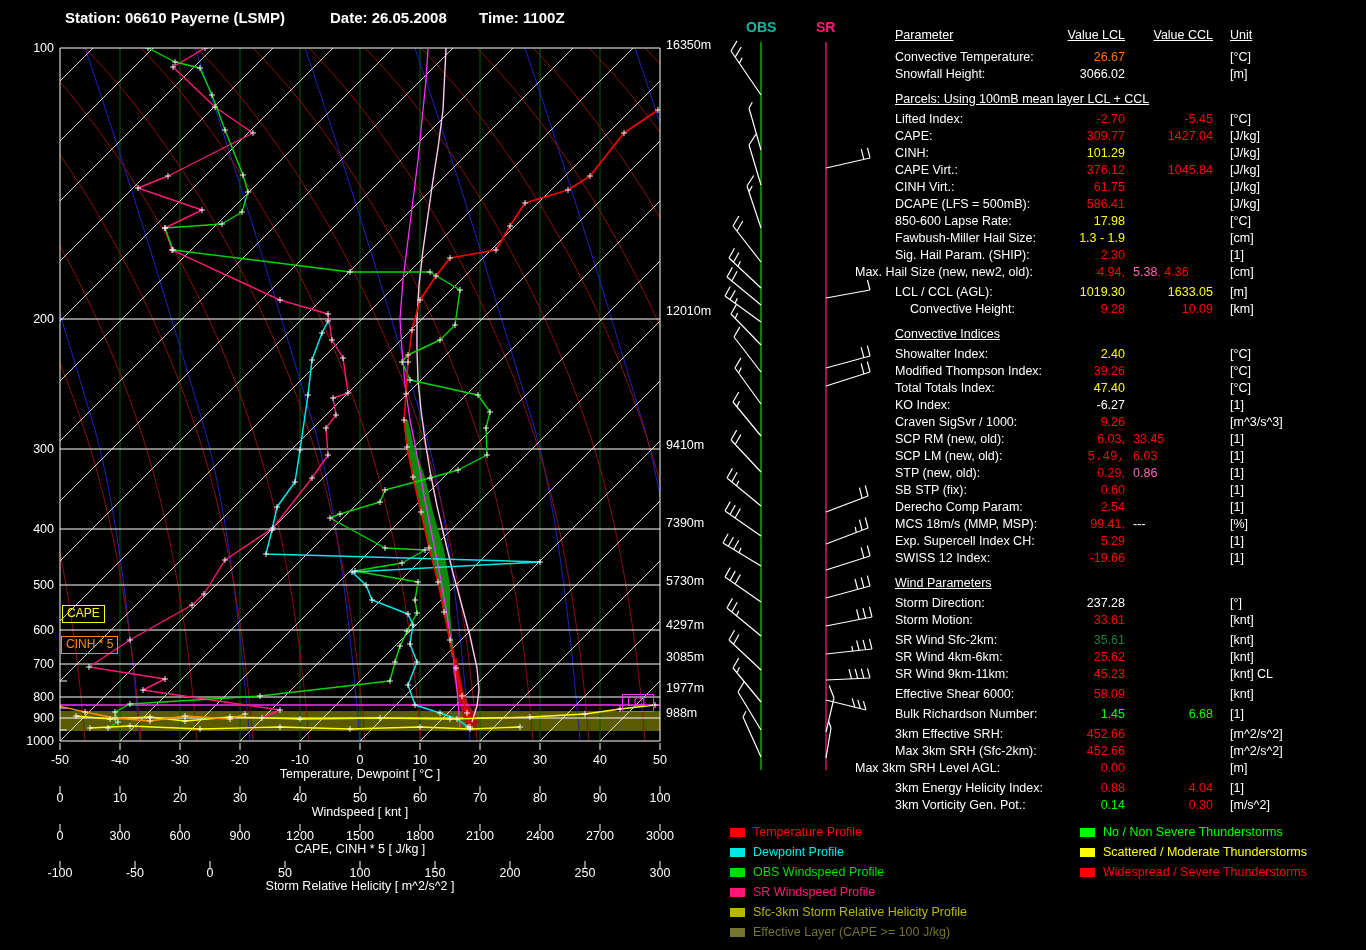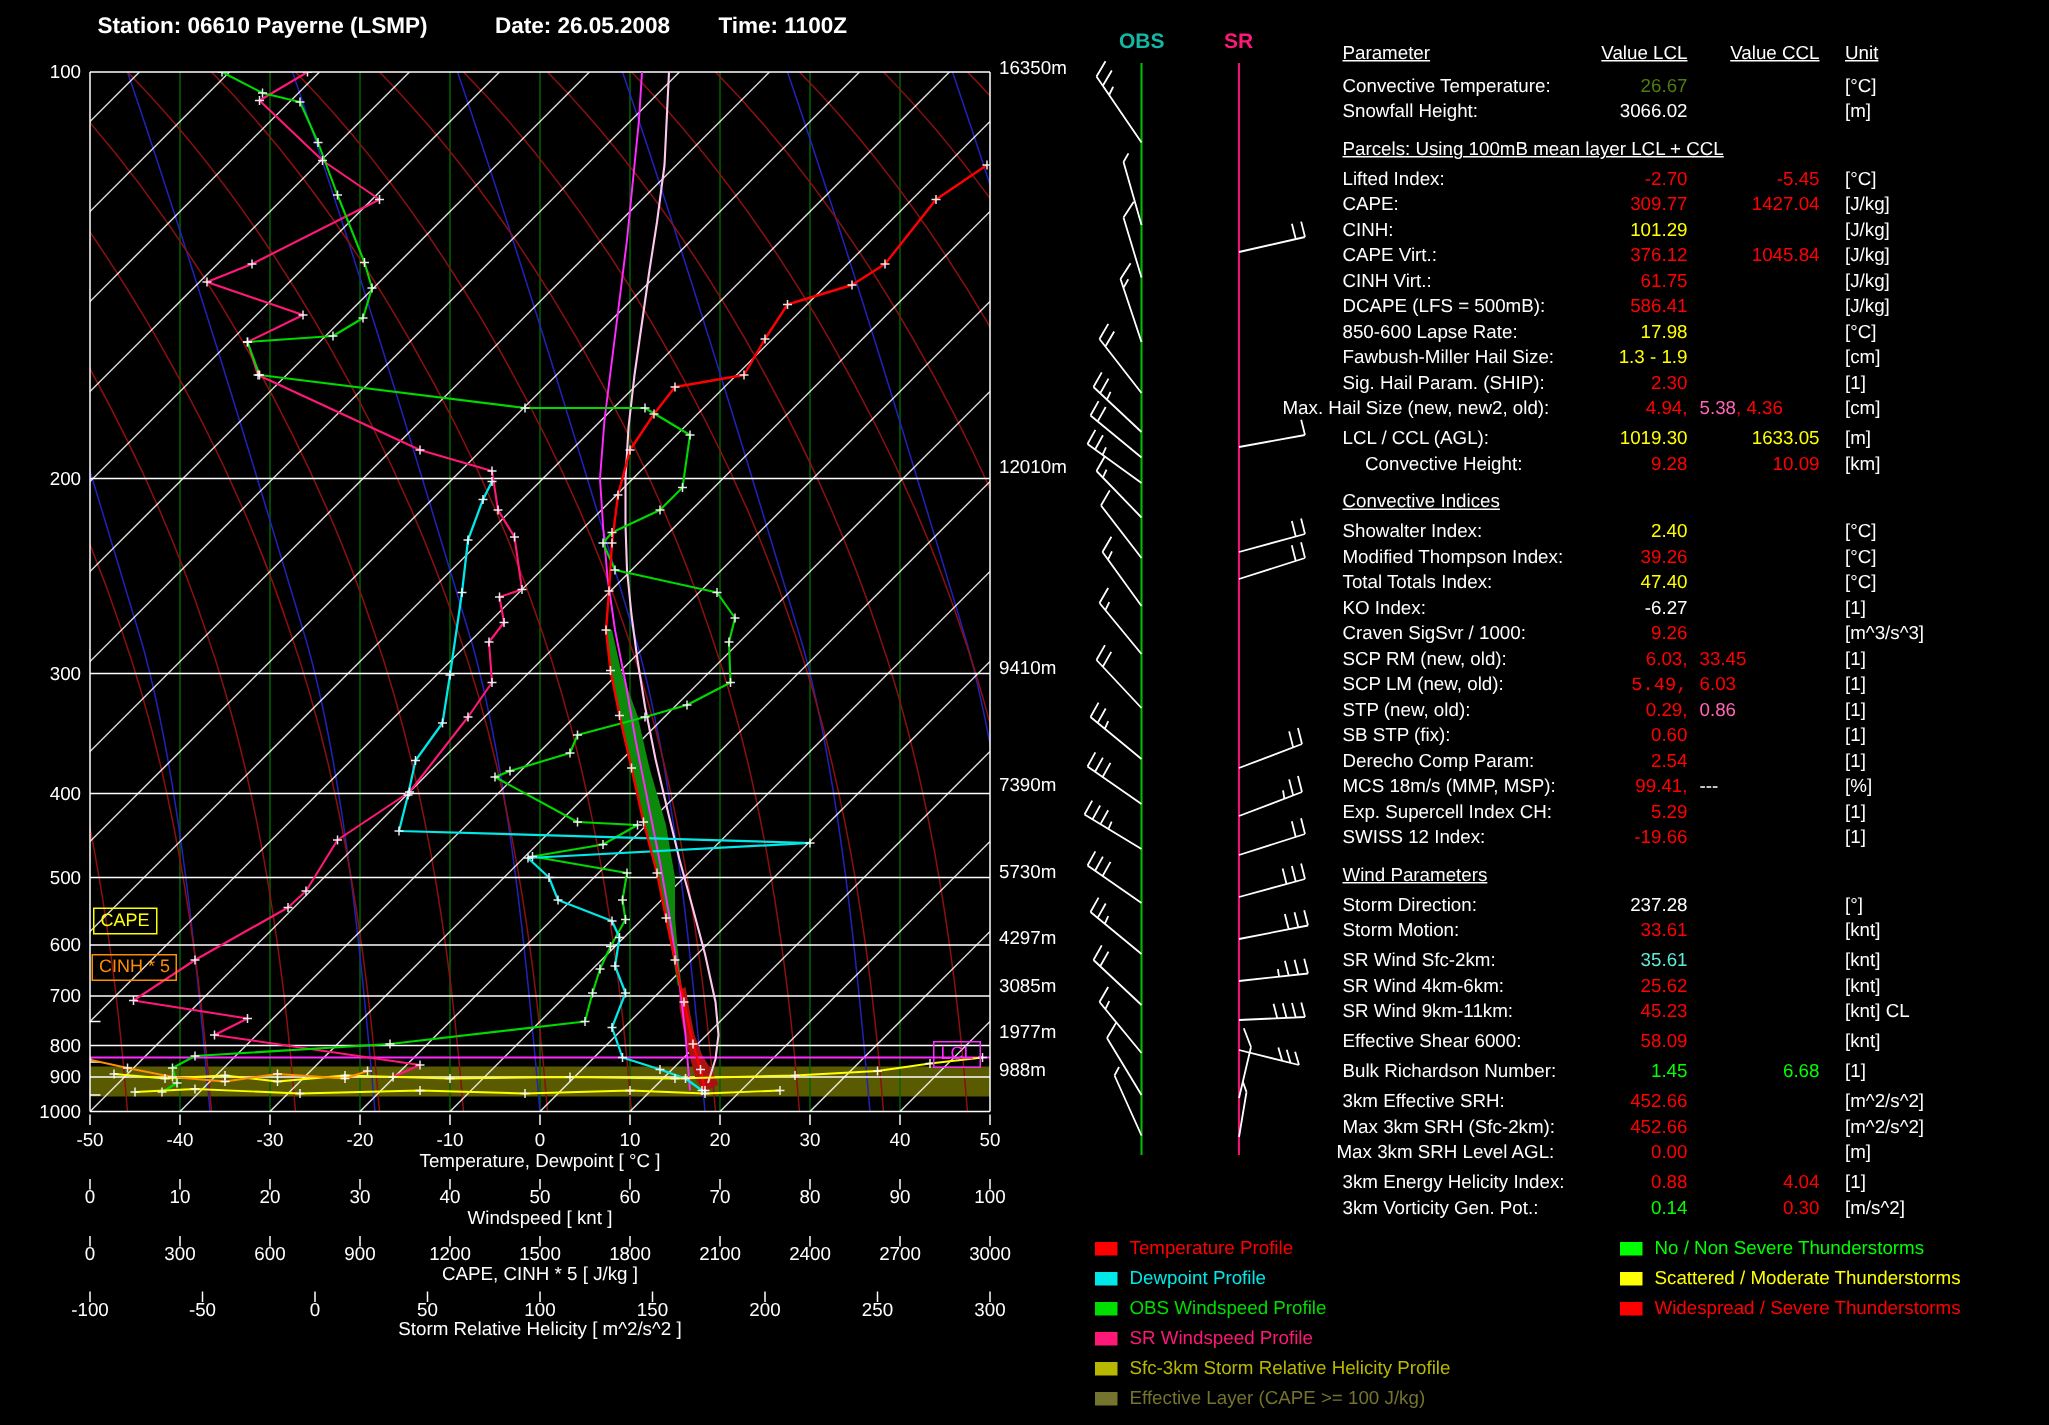--- a/index.html
+++ b/index.html
@@ -320,21 +320,21 @@
 
   <div id="table-layer">
       <div class="abs" style="top: 28px; left: 0px;">
         <span class="abs colhead" style="left: 895px;">Parameter</span>
         <span class="abs colhead v1" style="text-decoration: underline;">Value LCL</span>
         <span class="abs colhead v2" style="text-decoration: underline;">Value CCL</span>
         <span class="abs colhead unit">Unit</span>
       </div>
       <div class="abs" style="top: 50px; left: 0px;">
         <span class="abs rowlabel" style="left: 895px;">Convective Temperature:</span>
-        <span class="abs v1"><span style="color: #4d7c0f;">26.67</span></span>
+        <span class="abs v1"><span style="color: #f97316;">26.67</span></span>
         <span class="abs unit">[°C]</span>
       </div>
       <div class="abs" style="top: 67px; left: 0px;">
         <span class="abs rowlabel" style="left: 895px;">Snowfall Height:</span>
         <span class="abs v1"><span style="color: rgb(255, 255, 255);">3066.02</span></span>
         <span class="abs unit">[m]</span>
       </div>
       <div class="abs" style="top: 92px; left: 0px;">
         <span class="abs section" style="left: 895px;">Parcels: Using 100mB mean layer LCL + CCL</span>
       </div>
@@ -484,21 +484,21 @@
         <span class="abs v1"><span style="color: rgb(255, 255, 255);">237.28</span></span>
         <span class="abs unit">[°]</span>
       </div>
       <div class="abs" style="top: 613px; left: 0px;">
         <span class="abs rowlabel" style="left: 895px;">Storm Motion:</span>
         <span class="abs v1"><span style="color: rgb(255, 0, 0);">33.61</span></span>
         <span class="abs unit">[knt]</span>
       </div>
       <div class="abs" style="top: 633px; left: 0px;">
         <span class="abs rowlabel" style="left: 895px;">SR Wind Sfc-2km:</span>
-        <span class="abs v1"><span style="color: #5eead4;">35.61</span></span>
+        <span class="abs v1"><span style="color: #15803d;">35.61</span></span>
         <span class="abs unit">[knt]</span>
       </div>
       <div class="abs" style="top: 650px; left: 0px;">
         <span class="abs rowlabel" style="left: 895px;">SR Wind 4km-6km:</span>
         <span class="abs v1"><span style="color: rgb(255, 0, 0);">25.62</span></span>
         <span class="abs unit">[knt]</span>
       </div>
       <div class="abs" style="top: 667px; left: 0px;">
         <span class="abs rowlabel" style="left: 895px;">SR Wind 9km-11km:</span>
         <span class="abs v1"><span style="color: rgb(255, 0, 0);">45.23</span></span>
@@ -519,21 +519,21 @@
         <span class="abs rowlabel" style="left: 895px;">3km Effective SRH:</span>
         <span class="abs v1"><span style="color: rgb(255, 0, 0);">452.66</span></span>
         <span class="abs unit">[m^2/s^2]</span>
       </div>
       <div class="abs" style="top: 744px; left: 0px;">
         <span class="abs rowlabel" style="left: 895px;">Max 3km SRH (Sfc-2km):</span>
         <span class="abs v1"><span style="color: rgb(255, 0, 0);">452.66</span></span>
         <span class="abs unit">[m^2/s^2]</span>
       </div>
       <div class="abs" style="top: 761px; left: 0px;">
-        <span class="abs rowlabel" style="left: 891px;">Max 3km SRH Level AGL:</span>
+        <span class="abs rowlabel" style="left: 855px;">Max 3km SRH Level AGL:</span>
         <span class="abs v1"><span style="color: rgb(255, 0, 0);">0.00</span></span>
         <span class="abs unit">[m]</span>
       </div>
       <div class="abs" style="top: 781px; left: 0px;">
         <span class="abs rowlabel" style="left: 895px;">3km Energy Helicity Index:</span>
         <span class="abs v1"><span style="color: rgb(255, 0, 0);">0.88</span></span>
         <span class="abs v2"><span style="color: rgb(255, 0, 0);">4.04</span></span>
         <span class="abs unit">[1]</span>
       </div>
       <div class="abs" style="top: 798px; left: 0px;">

